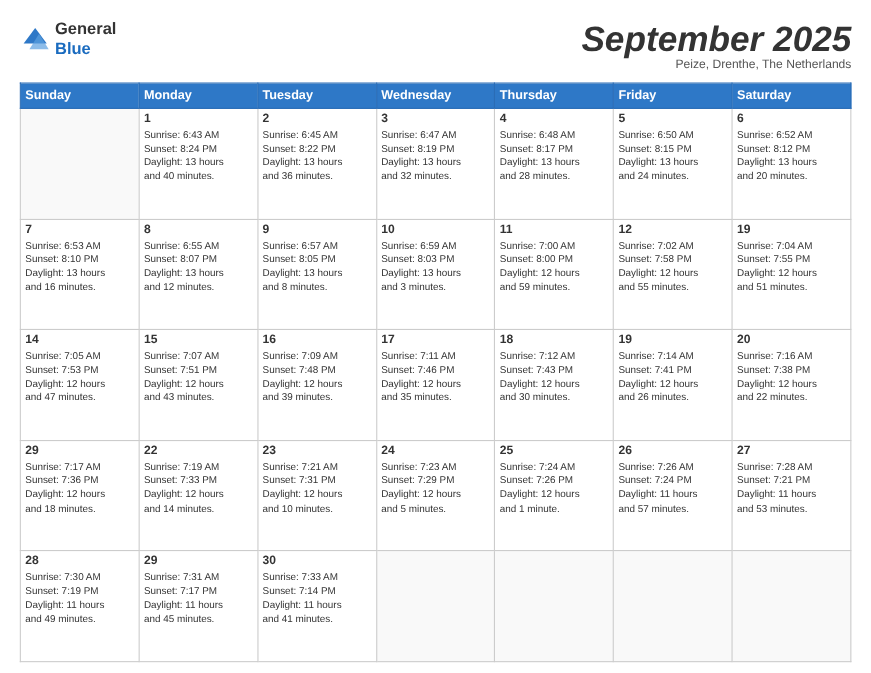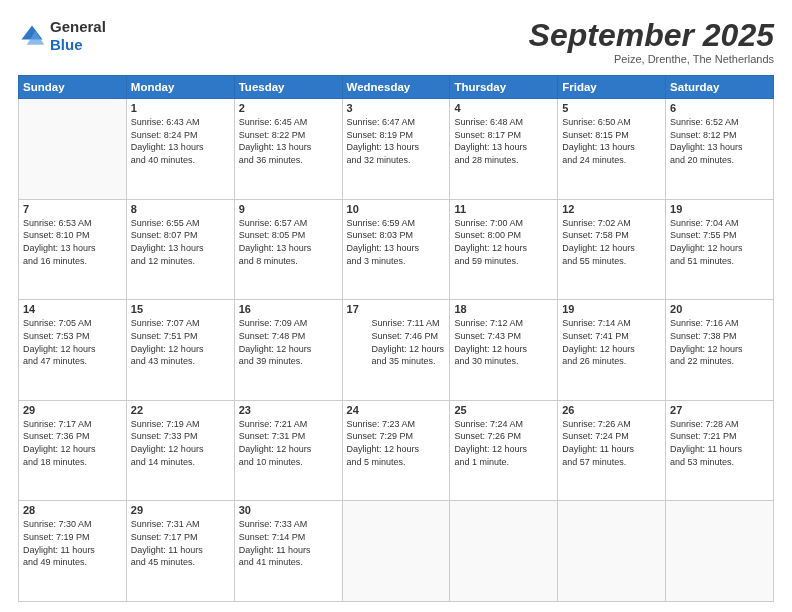--- a/index.html
+++ b/index.html
@@ -244,21 +244,21 @@
           </td>
           <td>
             <span class="day-number">16</span>
             <div class="day-info" style="white-space: pre-line;">Sunrise: 7:09 AM
 Sunset: 7:48 PM
 Daylight: 12 hours
 and 39 minutes.</div>
           </td>
           <td>
             <span class="day-number">17</span>
-            <div class="day-info" style="white-space: pre-line; margin-left: 25px;">Sunrise: 7:11 AM
+            <div class="day-info" style="white-space: pre-line;">Sunrise: 7:11 AM
 Sunset: 7:46 PM
 Daylight: 12 hours
 and 35 minutes.</div>
           </td>
           <td>
             <span class="day-number">18</span>
             <div class="day-info" style="white-space: pre-line;">Sunrise: 7:12 AM
 Sunset: 7:43 PM
 Daylight: 12 hours
 and 30 minutes.</div>

